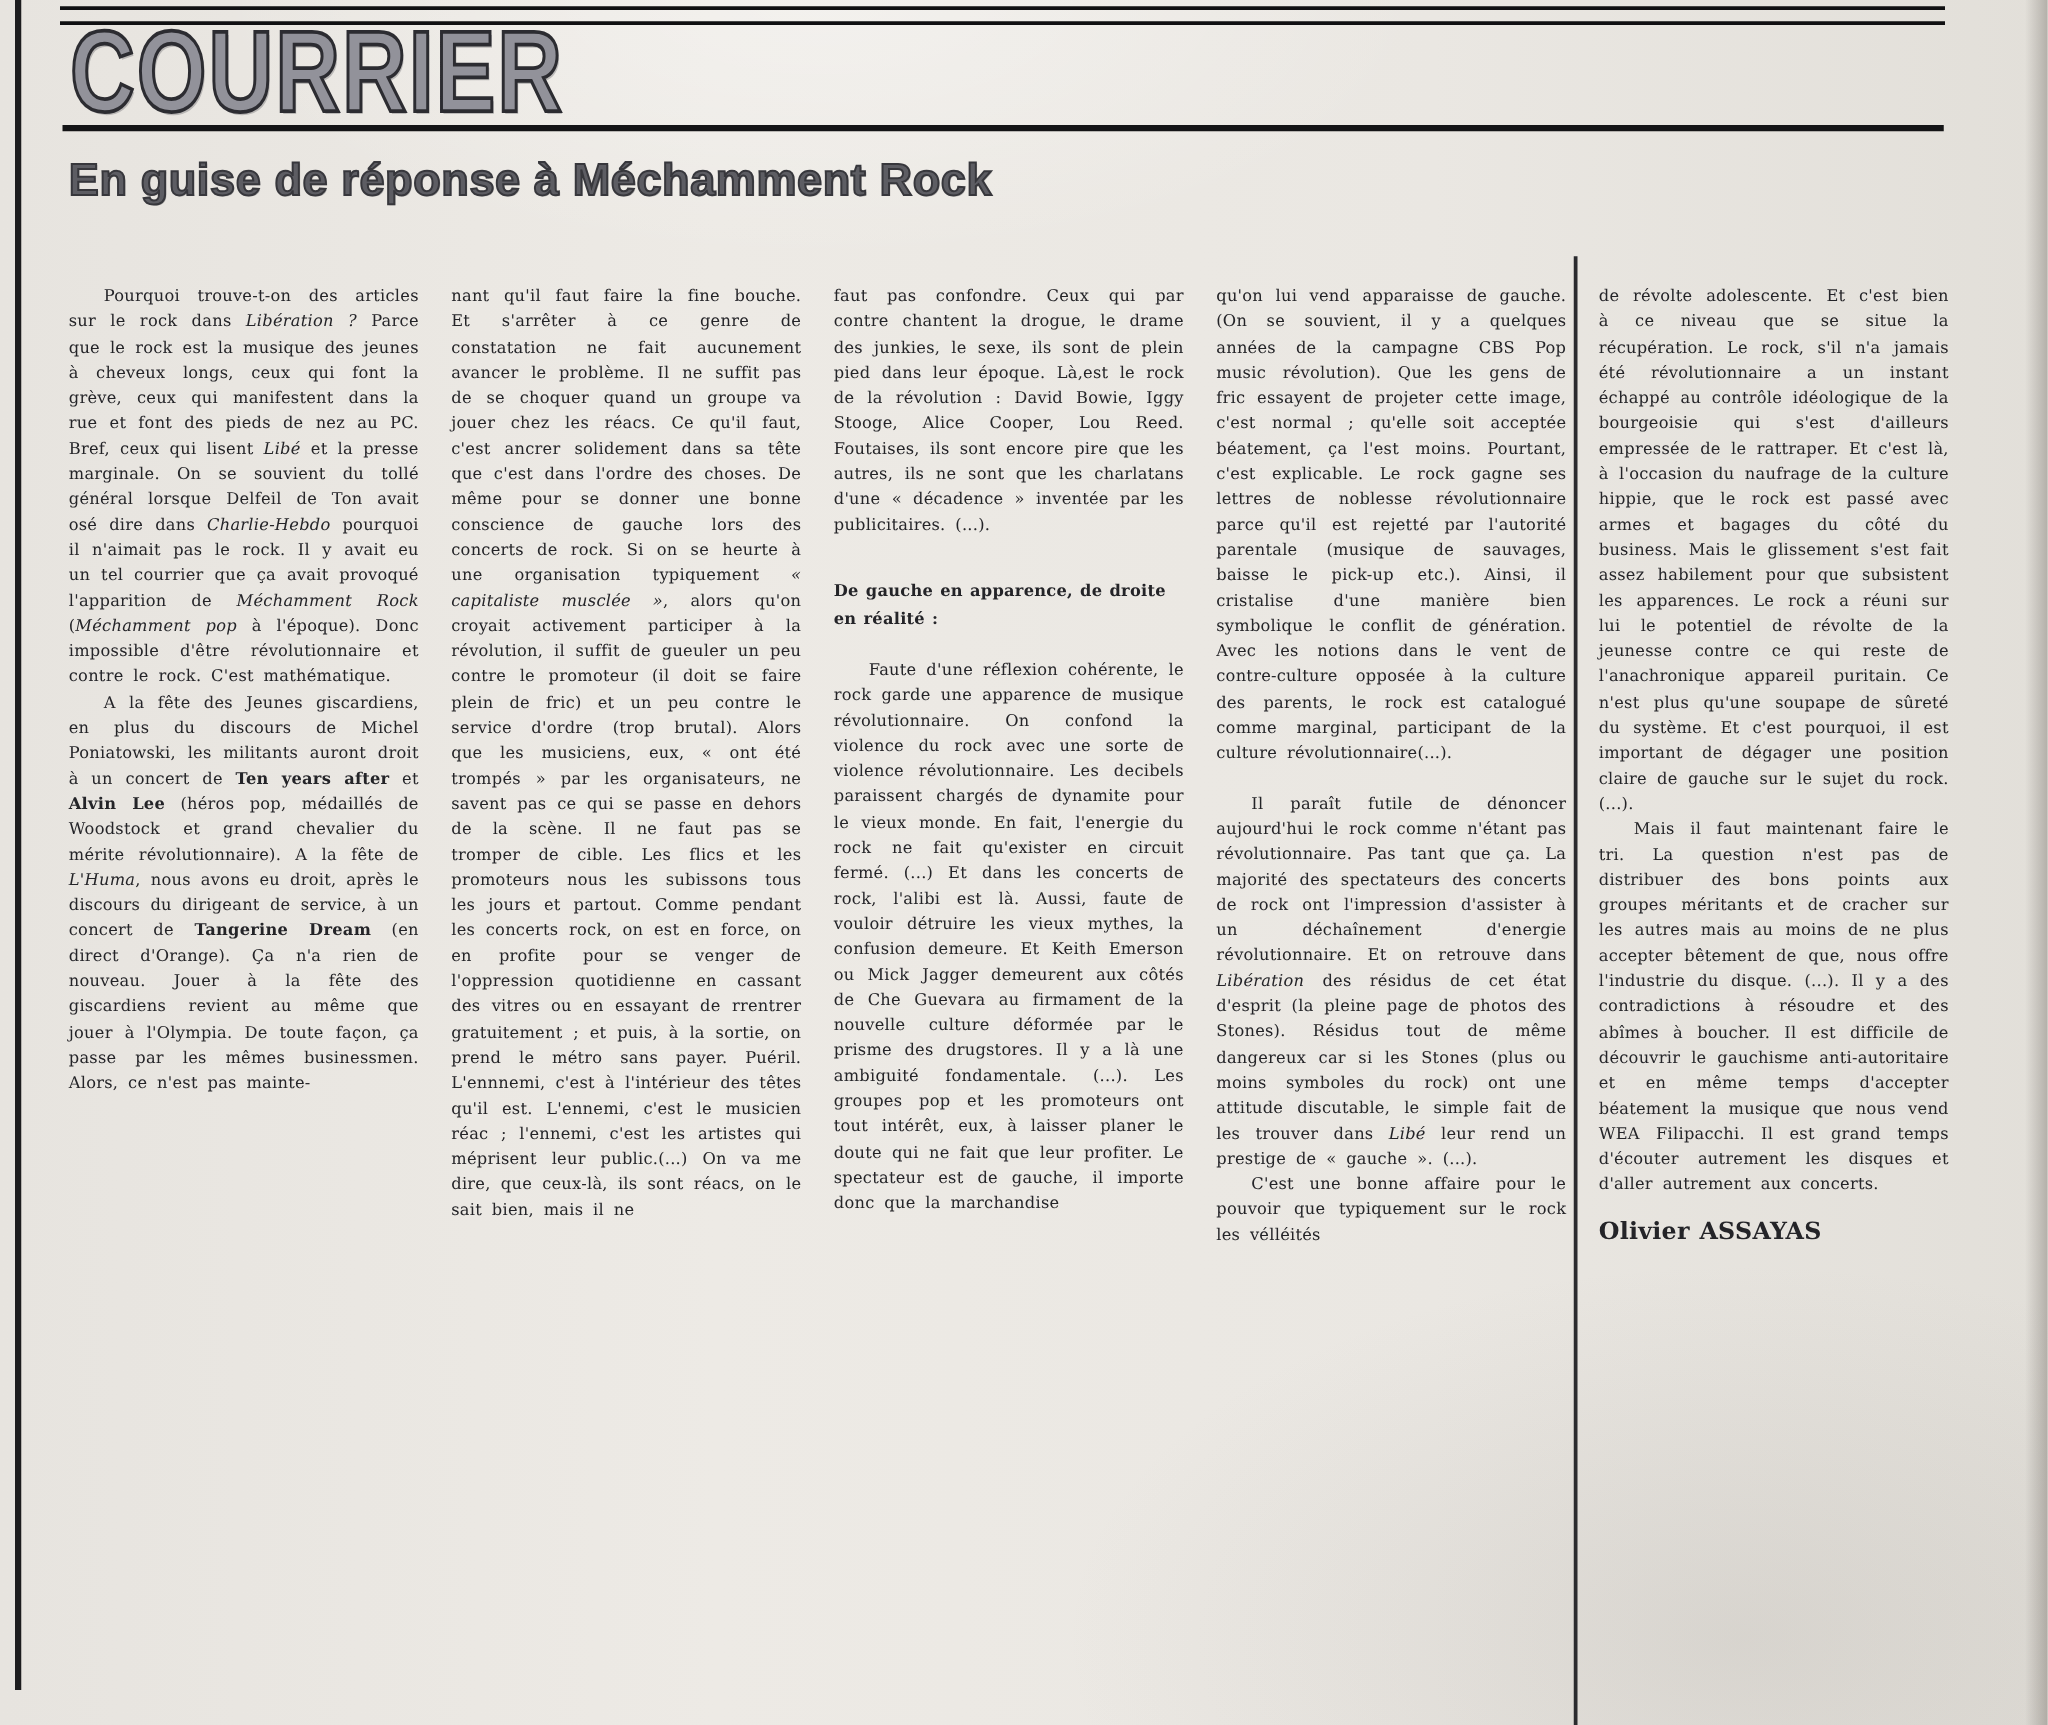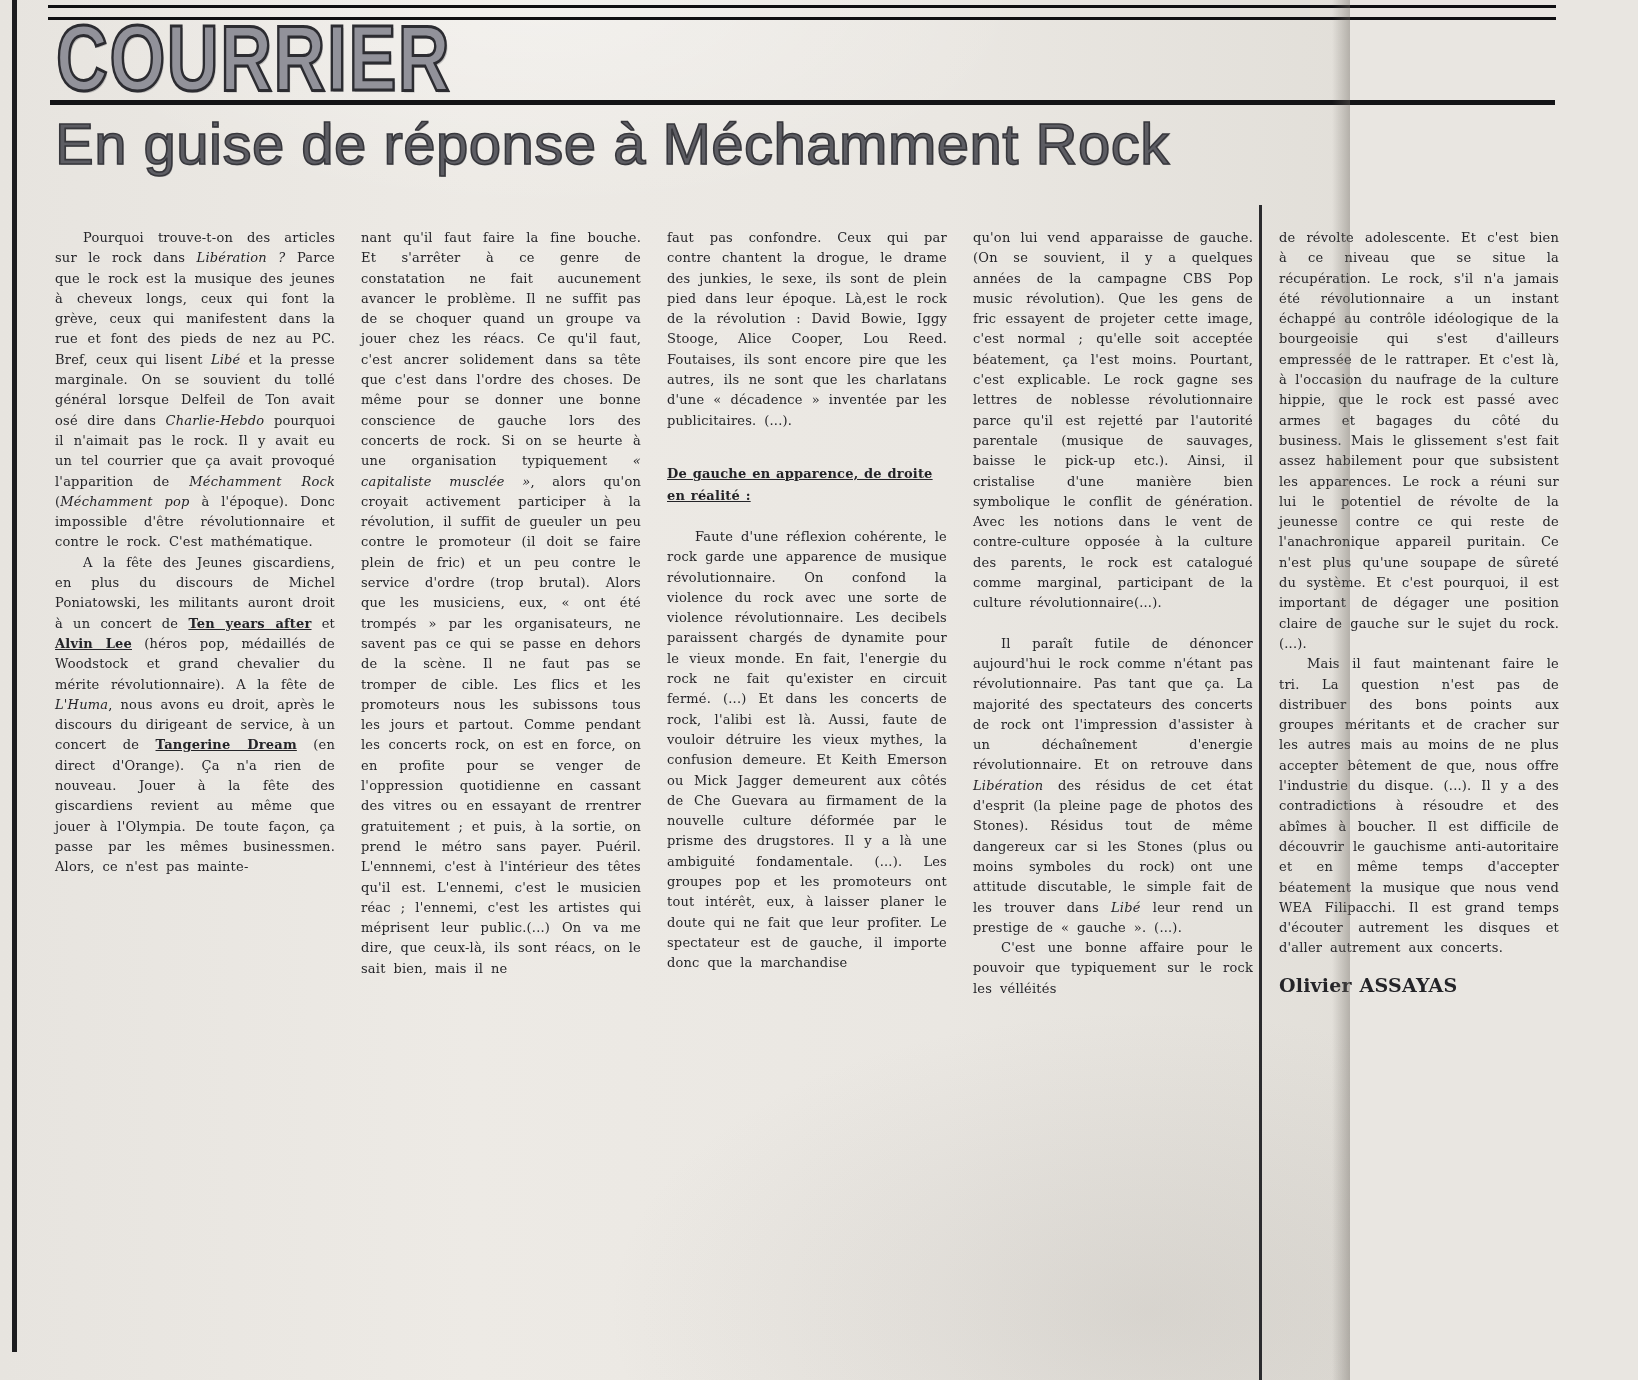--- a/index.html
+++ b/index.html
@@ -4,21 +4,21 @@
 <style>
   html, body {
     margin: 0; padding: 0;
     width: 1638px; height: 1380px;
     overflow: hidden;
     background: #e9e6e1;
     font-family: "DejaVu Serif", serif;
   }
   .page {
     position: absolute; inset: 0;
-    width: 1350px; height: 1380px;
+    width: 1638px; height: 1380px;
     background:
       radial-gradient(ellipse 900px 500px at 85% 95%, rgba(150,145,138,0.18), transparent 60%),
       radial-gradient(ellipse 700px 300px at 40% 0%, rgba(255,255,255,0.35), transparent 70%),
       linear-gradient(90deg, #e7e4df 0%, #edeae5 35%, #eae7e2 70%, #e2dfd9 100%);
   }
   .right-shadow {
     position: absolute; right: 0; top: 0; width: 18px; height: 1380px;
     background: linear-gradient(90deg, rgba(0,0,0,0), rgba(110,105,98,0.40));
   }
   .left-bar {
@@ -40,21 +40,21 @@
     transform: scaleX(0.78); transform-origin: left top;
     white-space: nowrap;
   }
   .rule-under-title {
     position: absolute; left: 50px; top: 100px; width: 1505px; height: 5px;
     background: #141416;
   }
   .headline {
     position: absolute; left: 55px; top: 118px;
     font-family: "Liberation Sans", sans-serif;
-    font-weight: 400; font-size: 58px; line-height: 52px;
+    font-weight: 700; font-size: 36px; line-height: 52px;
     letter-spacing: 0.5px;
     color: #5d5d63;
     -webkit-text-stroke: 1.6px #37373c;
     text-shadow: 1px 1px 0 rgba(40,40,45,0.3);
     white-space: nowrap;
   }
   .columns {
     position: absolute; left: 55px; top: 228px; width: 1500px;
     display: flex; gap: 26px;
   }
@@ -70,21 +70,21 @@
   .col p.indent { text-indent: 28px; }
   .col p.block-subhead {
     font-weight: bold;
     text-align: left;
     word-spacing: 1px;
     margin: 32px 0 20px 0;
     line-height: 22px;
   }
   .gap-before { margin-top: 20px !important; }
   .run-i { font-style: italic; }
-  .run-b { font-weight: bold; text-decoration: underline; }
+  .run-b { font-weight: bold; }
   .signature {
     margin-top: 16px !important;
     text-align: left;
     font-weight: bold;
     padding-right: 78px;
     font-size: 19px !important;
     word-spacing: 1px !important;
   }
   .vrule {
     position: absolute; left: 1259px; top: 205px; width: 3px; height: 1175px;

